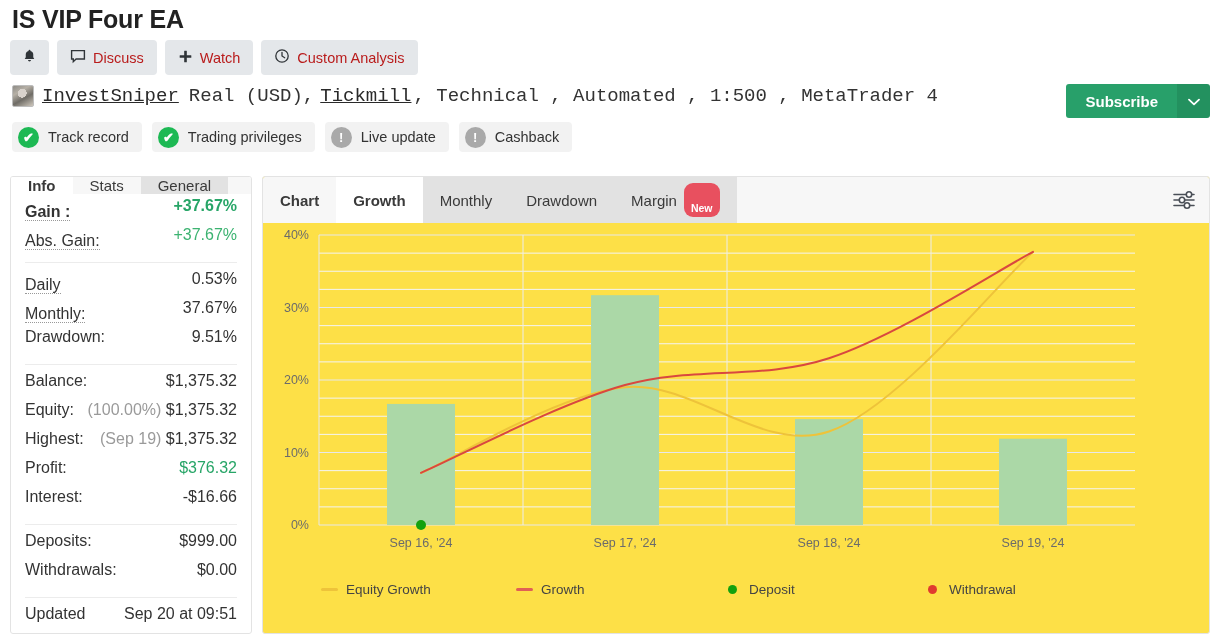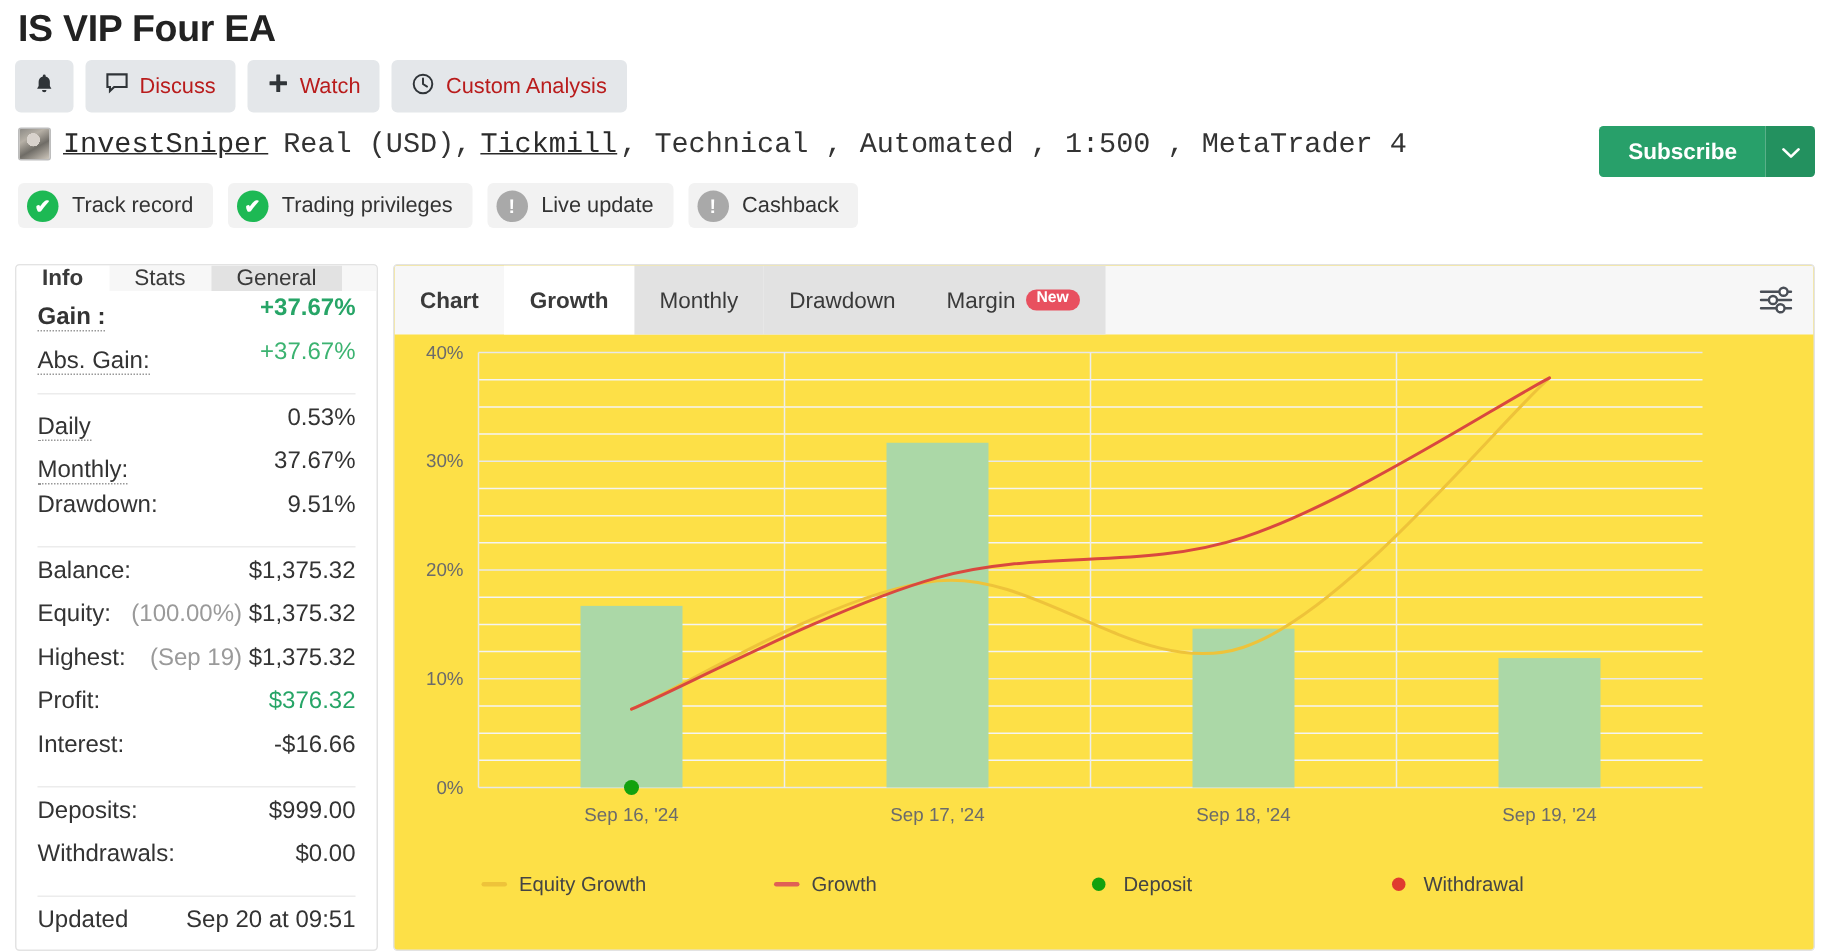--- a/index.html
+++ b/index.html
@@ -95,21 +95,21 @@
     display: inline-flex; align-items: center; padding: 0 17px;
     font-size: 15px; color: #3a3a3a; cursor: pointer; background: transparent;
     border: none; font-family: "Liberation Sans", sans-serif; white-space: nowrap;
   }
   .tab.plain { background: transparent; font-weight: bold; }
   .tab.active { background: #ffffff; font-weight: bold; }
   .tab.dim { background: #e2e2e2; }
   .tabs.left-tabs { height: 44px; background: #f7f7f7; }
   .new-pill {
     background: #e8505f; color: #fff; font-size: 10.5px; font-weight: bold;
-    border-radius: 9px; padding: 0 7px 3px; margin-left: 7px; line-height: 1;
+    border-radius: 9px; padding: 20px 7px 3px; margin-left: 7px; line-height: 1;
   }
   .settings-icon {
     position: absolute; right: 12px; top: 11px; width: 26px; height: 24px; cursor: pointer;
   }
 
   
   .stats { padding: 3px 14px 0 14px; font-size: 16px; text-align: right; }
   .srow { display: flex; justify-content: space-between; align-items: baseline; height: 29px; }
   .slabel { color: #333; }
   .slabel.dotted { border-bottom: 1px dotted #999; line-height: 17px; align-self: center; }

